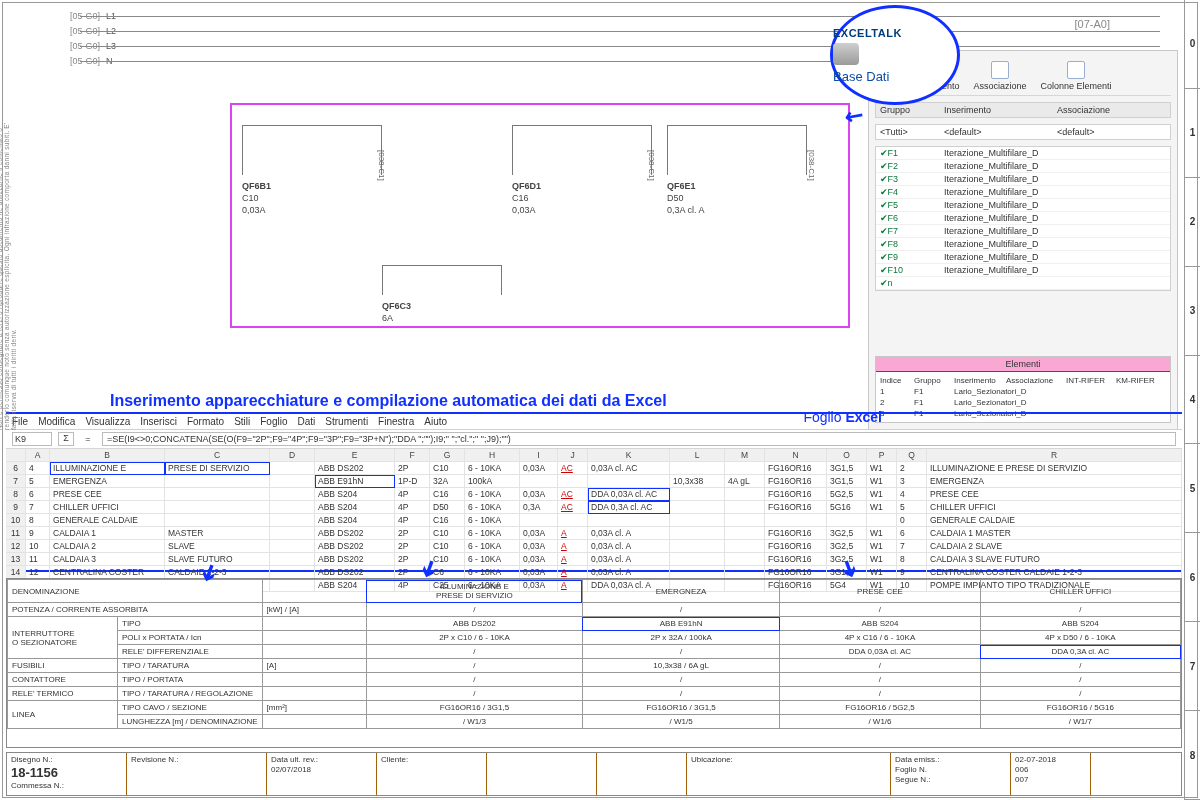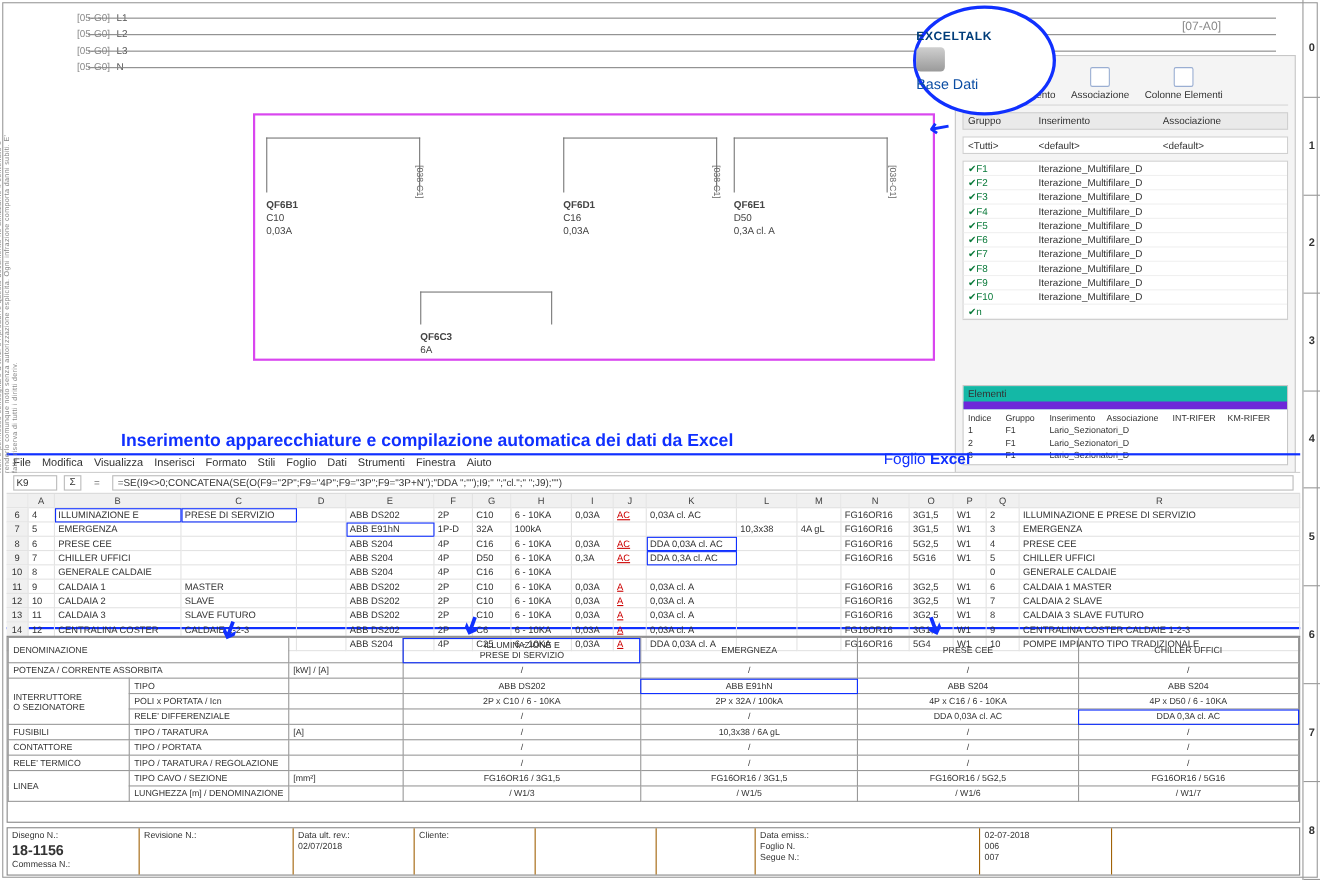--- a/index.html
+++ b/index.html
@@ -62,21 +62,21 @@
   }
   .ribbon { display:flex; gap:14px; padding:4px 2px; border-bottom:1px solid #d6d6d6; }
   .ribbon .item { display:flex; flex-direction:column; align-items:center; gap:2px; color:#333; }
   .ribbon .item .ricon { width:18px; height:18px; border:1px solid #9aaed2; background:#fff; border-radius:2px; }
 
   .list-hdr { display:grid; grid-template-columns:60px 1fr 1fr; gap:4px; padding:2px 4px; background:#eaeaea; border:1px solid #d0d0d0; }
   .list-body { border:1px solid #d0d0d0; background:#fff; }
   .lrow { display:grid; grid-template-columns:60px 1fr 1fr; gap:4px; padding:1px 4px; border-bottom:1px solid #f0f0f0; }
   .lrow .g { color:#0a7a3a; }
   .panel .sub { margin-top:auto; border:1px solid #c7c7c7; background:#fff; padding:3px 4px; }
-  .panel .sub-title { background:#14b8a6; padding:2px 4px; margin:-3px -4px 3px -4px; border-bottom:7px solid #6d28d9; }
+  .panel .sub-title { background:#f9a8d4; padding:2px 4px; margin:-3px -4px 3px -4px; border-bottom:1px solid #6d28d9;text-align:center; }
   .panel .sub-hdr { display:grid; grid-template-columns:34px 40px 1fr 60px 50px 50px; font-size:8px; color:#333; padding:1px 0; }
   .panel .sub-row { display:grid; grid-template-columns:34px 40px 1fr 60px 50px 50px; font-size:8px; padding:1px 0; }
 
   
   .excel-wrap {
     position:absolute; left:6px; top:412px; width:1176px; height:160px;
     border-top:2px solid #1030ff; border-bottom:2px solid #1030ff;
   }
   .excel-title { position:absolute; right:300px; top:-5px; color:#1030ff; font-size:14px; font-weight:normal; }
   .excel-title .bold { font-weight:bold; }
@@ -700,20 +700,23 @@
   <div>
       <span>Data ult. rev.:</span>
       <span>02/07/2018</span>
     </div>
   <div>
       <span>Cliente:</span>
     </div>
   <div></div>
   <div></div>
   <div>
+    <span>Ubicazione:</span>
+  </div>
+  <div>
     <span>Data emiss.:</span>
     <span>Foglio N.</span>
     <span>Segue N.:</span>
   </div>
   <div>
     <span>02-07-2018</span>
     <span>006</span>
     <span>007</span>
   </div>
 </div>

